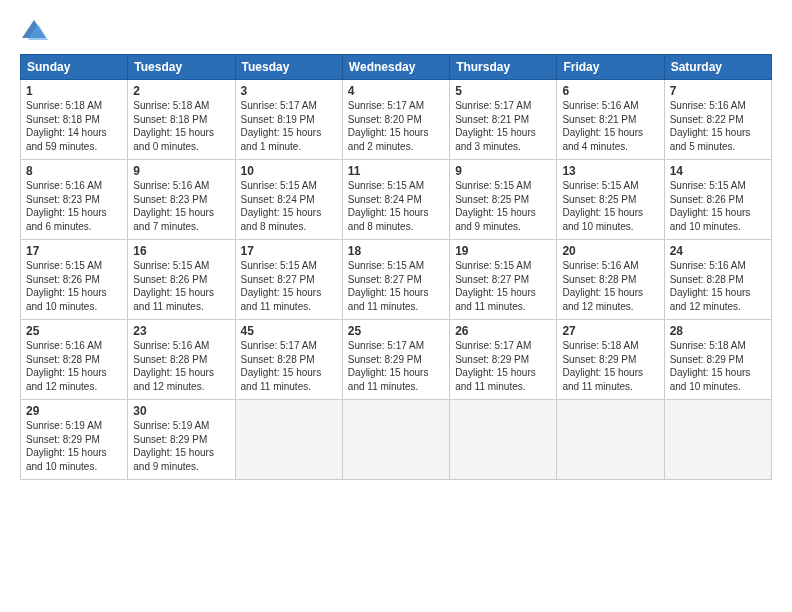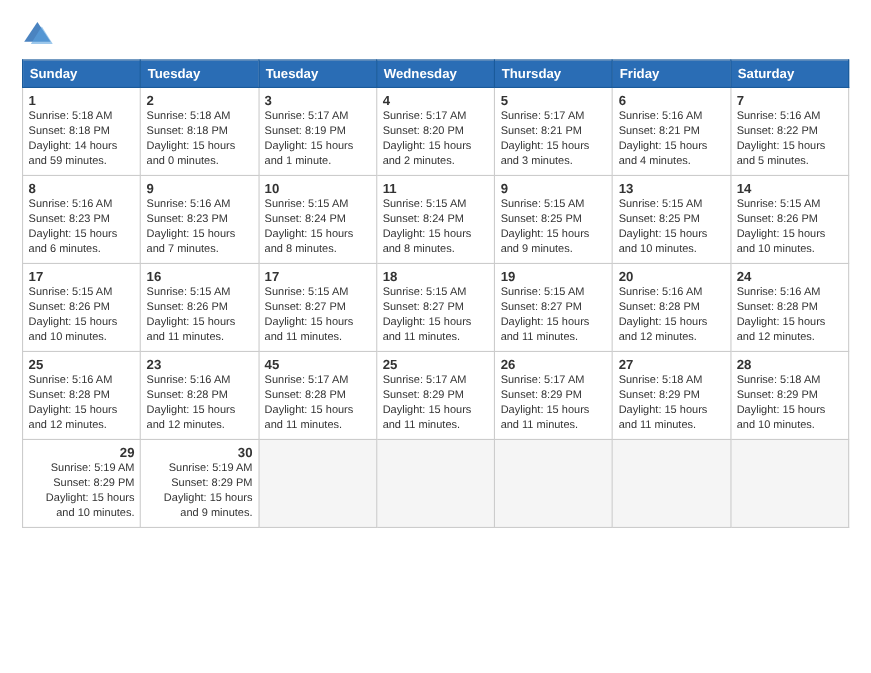--- a/index.html
+++ b/index.html
@@ -80,21 +80,20 @@
       background: #fff;
       font-size: 9.5px;
       color: #333;
       height: 80px;
     }
     .calendar td.empty {
       background: #f5f5f5;
     }
     .calendar tr:last-child td {
       height: 80px;
-      text-align: right;
     }
     .day-num {
       font-size: 12px;
       font-weight: bold;
       color: #333;
       display: block;
       margin-bottom: 1px;
     }
     .day-info {
       font-size: 10px;

